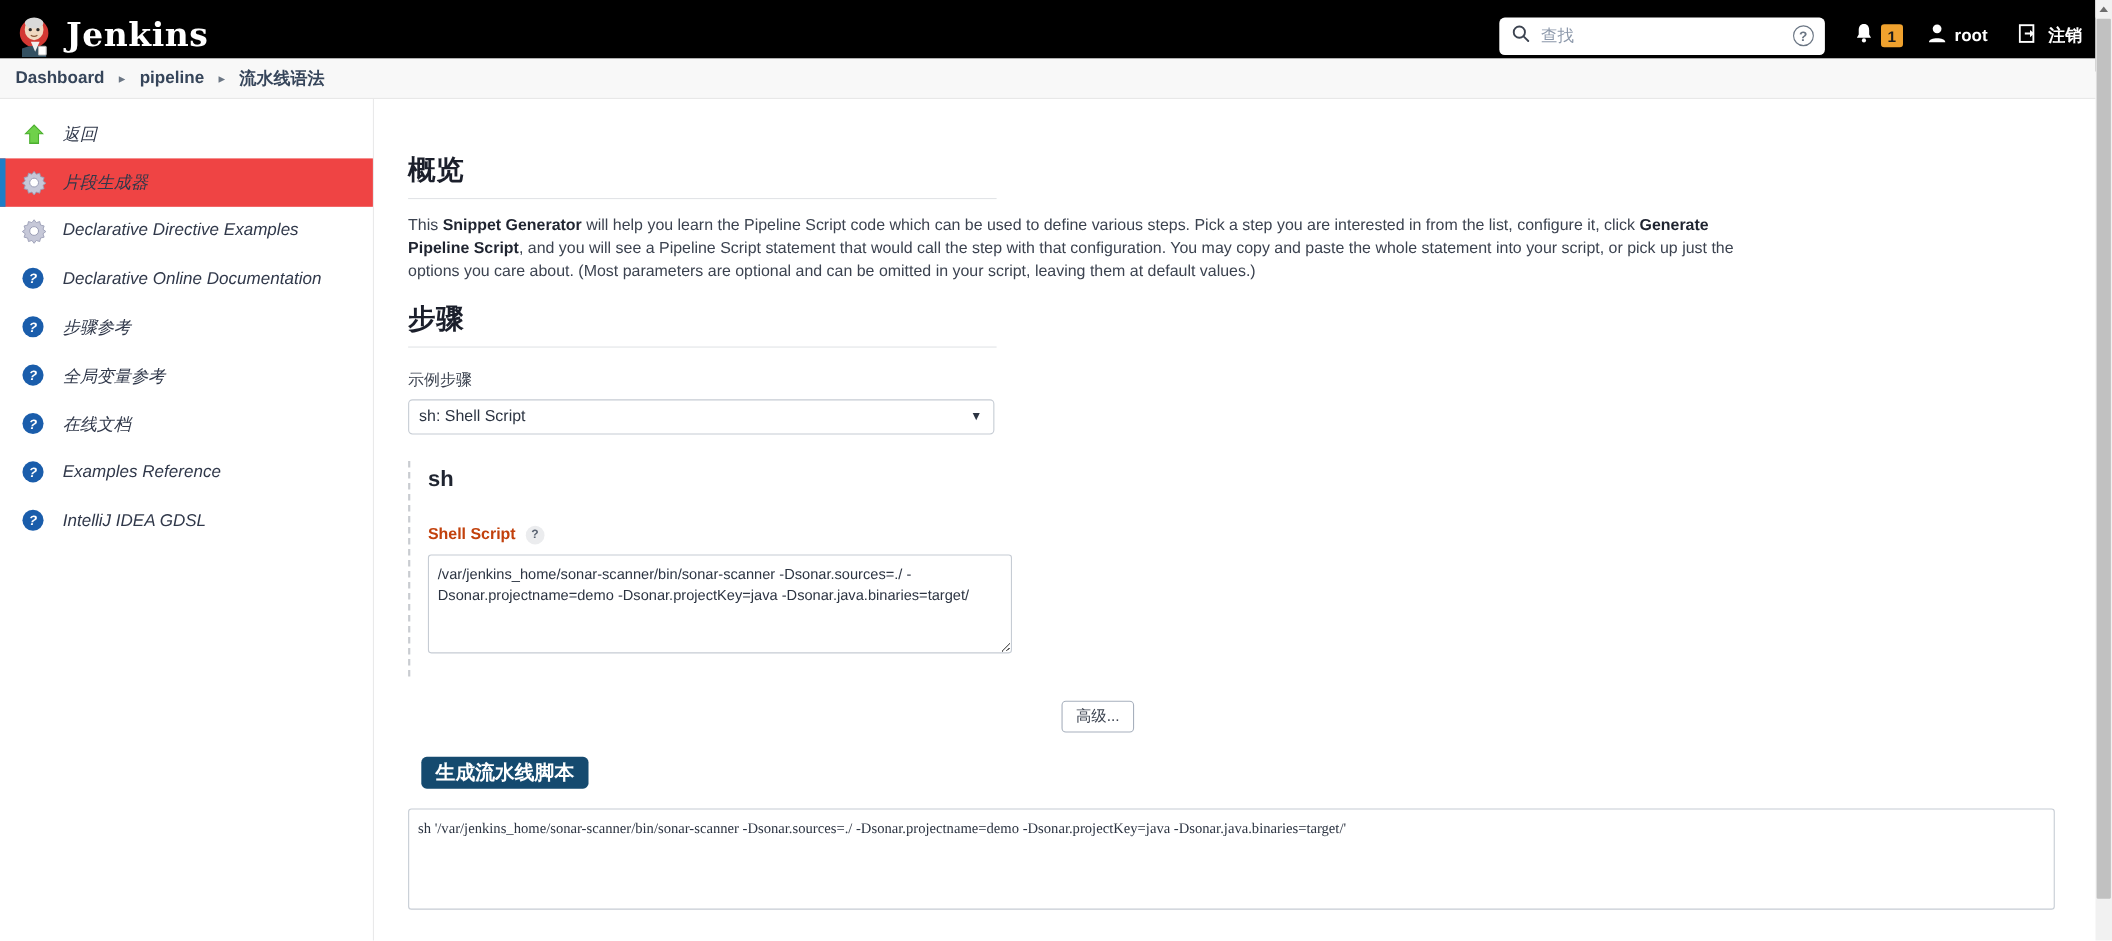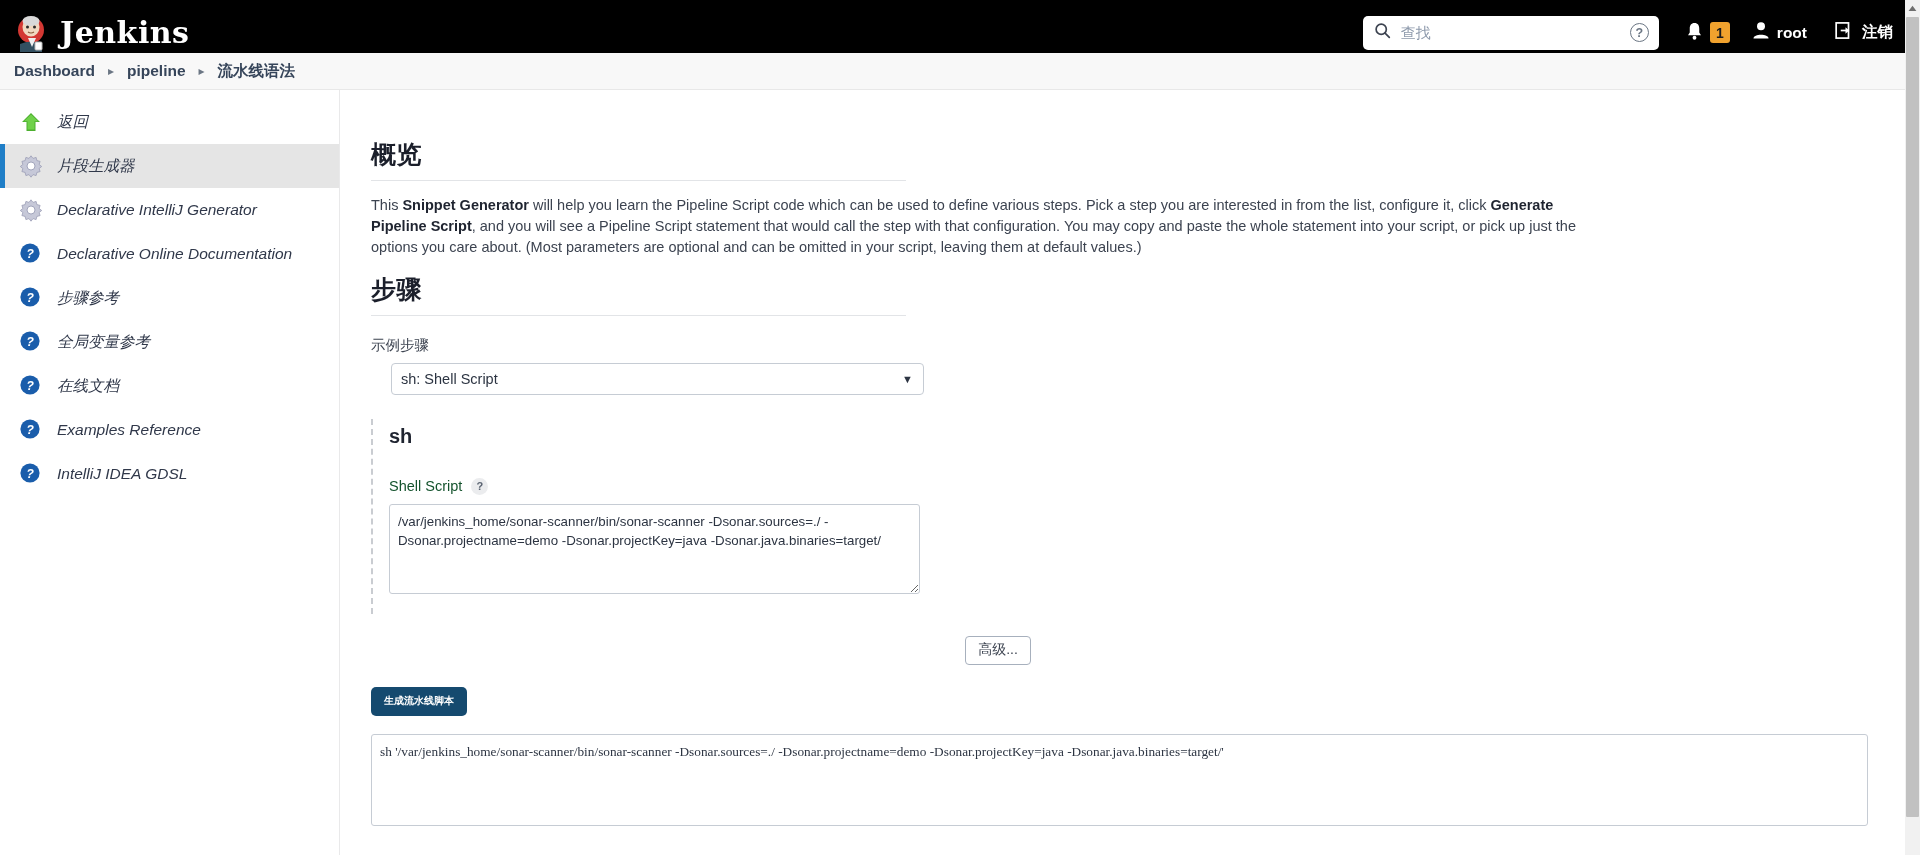--- a/index.html
+++ b/index.html
@@ -101,21 +101,21 @@
     padding-top: 10px;
     font-style: italic;
   }
   .side-item {
     display: flex; align-items: center;
     height: 44px; padding-left: 14px; gap: 14px;
     cursor: pointer; position: relative;
     border-left: 5px solid transparent;
   }
   .side-item.active {
-    background: #e5e5e5;
+    background: #ef4444;
     border-left: 5px solid #1f7ec7;
   }
   .side-label {
     font-size: 15.5px; color: #30384a;
     white-space: nowrap;
   }
   .side-icon { width: 24px; height: 24px; flex: none; display: block; }
 
   
   .main {
@@ -136,21 +136,21 @@
     font-size: 14.5px; line-height: 21px;
     color: #3c4350; margin-top: 14px;
     max-width: 1240px;
   }
   .overview-text b { font-weight: 700; color: #1f2430; }
 
   .field-label {
     font-size: 14.5px; color: #3c4350;
     margin: 20px 0 8px 0;
   }
-  .select-wrap { position: relative; width: 533px; margin-left: 20px; }
+  .select-wrap { position: relative; width: 533px; }
   .step-select {
     width: 533px; height: 32px;
     border: 1px solid #c6ccd4; border-radius: 4px;
     background: #ffffff;
     font-size: 14.5px; color: #2c3442;
     padding: 0 28px 0 9px;
     font-family: "Liberation Sans", sans-serif;
     appearance: none; -webkit-appearance: none;
     cursor: pointer; outline: none;
   }
@@ -170,21 +170,21 @@
   }
   .step-name {
     font-size: 20px; font-weight: 700; color: #1f2430;
     margin: 0 0 30px 0;
   }
   .param-label-row {
     display: flex; align-items: center; gap: 9px;
     margin-bottom: 9px;
   }
   .param-label {
-    font-size: 14.5px; font-weight: 400; color: #14532d;
+    font-size: 14.5px; font-weight: 700; color: #c2410c;
   }
   .help-badge {
     width: 17px; height: 17px; border-radius: 50%;
     background: #ebecee; color: #5b6472;
     font-size: 11px; font-weight: 700;
     display: flex; align-items: center; justify-content: center;
     cursor: pointer;
   }
   .script-area {
     width: 531px; height: 90px;
@@ -204,23 +204,24 @@
     border: 1px solid #a7b0bd; border-radius: 4px;
     background: #ffffff; color: #3c4350;
     font-size: 14px; font-family: "Liberation Sans", sans-serif;
     cursor: pointer; padding: 0 12px;
   }
   .btn-generate {
     margin-top: 22px;
     background: #154a6f; color: #ffffff;
     border: none; border-radius: 5px;
     height: 29px; padding: 0 13px;
-    font-size: 10px; font-weight: 700;
+    font-size: 18px; font-weight: 700;
     font-family: "Liberation Sans", sans-serif;
     cursor: pointer;
+    margin-left: 12px;
   }
   .output-area {
     margin-top: 18px;
     width: 1497px; height: 92px;
     border: 1px solid #c6ccd4; border-radius: 3px;
     font-family: Liberation Serif, serif;
     font-size: 13.3px; line-height: 19px;
     color: #2c3442; padding: 7px 8px;
     resize: none; outline: none; background: #ffffff;
   }
@@ -339,21 +340,21 @@
     <span class="side-label">片段生成器</span>
   </div>
 
   <div class="side-item">
     <span class="side-icon">
       <svg width="24" height="24" viewBox="0 0 24 24">
         <path d="M12 1.8 l2 2.6 3.1-1 .8 3.2 3.2.8-1 3.1 2.6 2-2.6 2 1 3.1-3.2.8-.8 3.2-3.1-1-2 2.6-2-2.6-3.1 1-.8-3.2-3.2-.8 1-3.1-2.6-2 2.6-2-1-3.1 3.2-.8.8-3.2 3.1 1z" fill="#c6c8d8" stroke="#9a9db5" stroke-width="0.8"></path>
         <circle cx="12" cy="12" r="4" fill="#ffffff" stroke="#9a9db5" stroke-width="0.9"></circle>
       </svg>
     </span>
-    <span class="side-label">Declarative IntelliJ Generator</span>
+    <span class="side-label">Declarative Directive Examples</span>
   </div>
 
   <div class="side-item">
     <span class="side-icon">
       <svg width="22" height="22" viewBox="0 0 22 22">
         <circle cx="11" cy="11" r="9.6" fill="#1a5dab"></circle>
         <text x="11" y="15.6" font-size="12.5" font-weight="bold" fill="#ffffff" text-anchor="middle" font-family="Liberation Sans">?</text>
       </svg>
     </span>
     <span class="side-label">Declarative Online Documentation</span>

